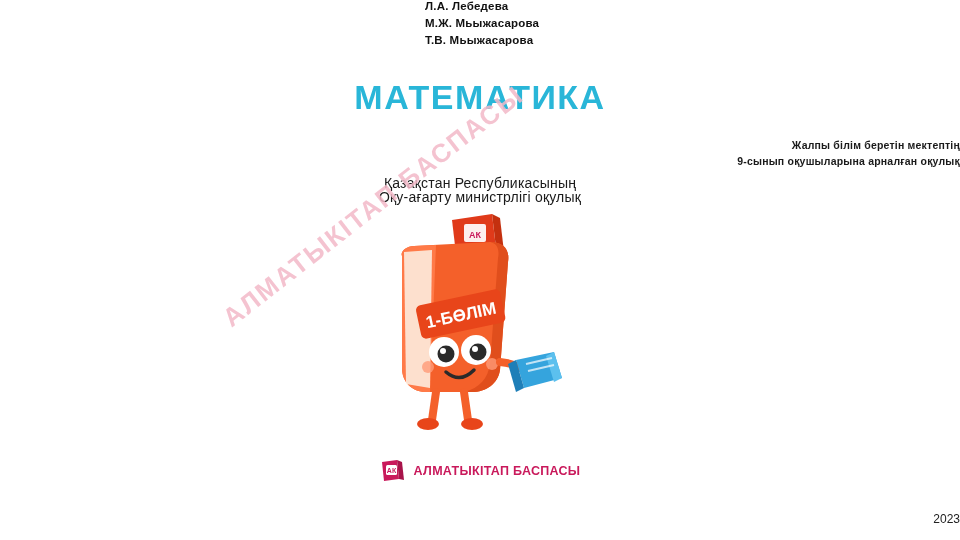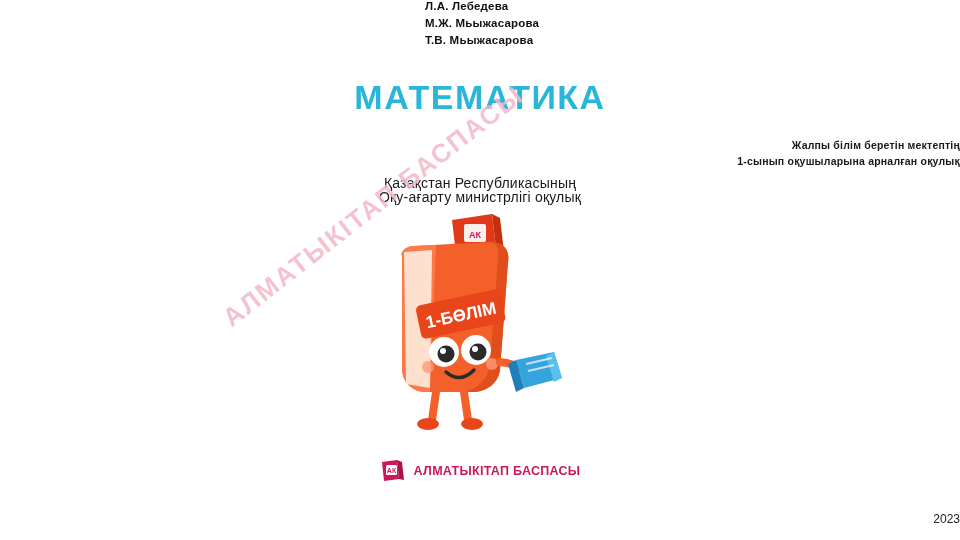--- a/index.html
+++ b/index.html
@@ -136,21 +136,21 @@
   <div class="authors">
     <div>Л.А. Лебедева</div>
     <div>М.Ж. Мьыжасарова</div>
     <div>Т.В. Мьыжасарова</div>
   </div>
 
   <div class="title">МАТЕМАТИКА</div>
 
   <div class="subtitle">
     <div>Жалпы білім беретін мектептің</div>
-    <div>1-сынып оқушыларына арналған оқулық</div>
+    <div>9-сынып оқушыларына арналған оқулық</div>
   </div>
 
   <div class="approval">
     <div>Қазақстан Республикасының</div>
     <div>Оқу-ағарту министрлігі оқулық</div>
   </div>
 
   <div class="watermark">АЛМАТЫКІТАП БАСПАСЫ</div>
 
   <div class="illustration">

